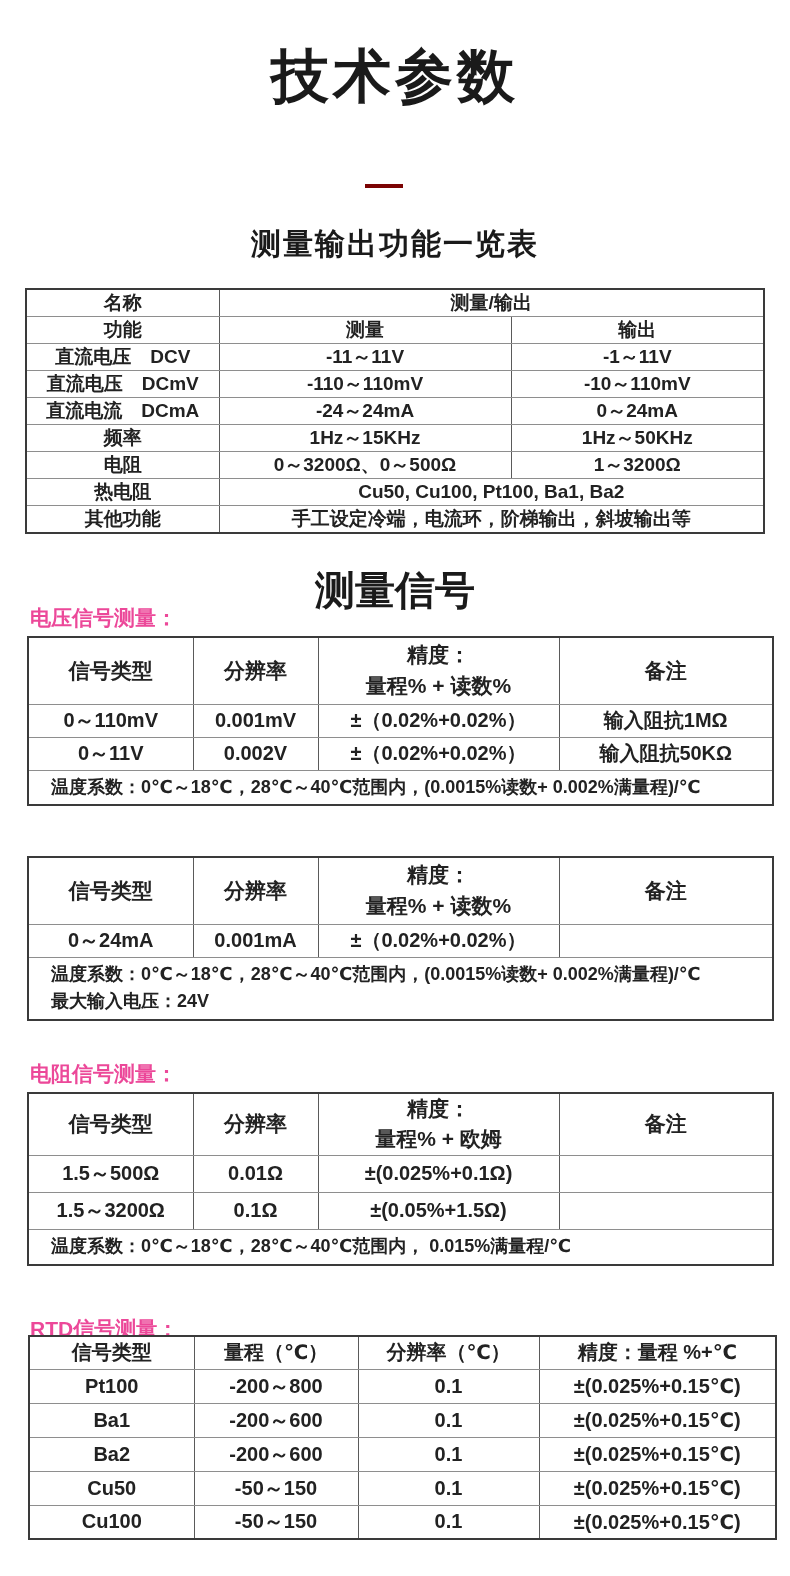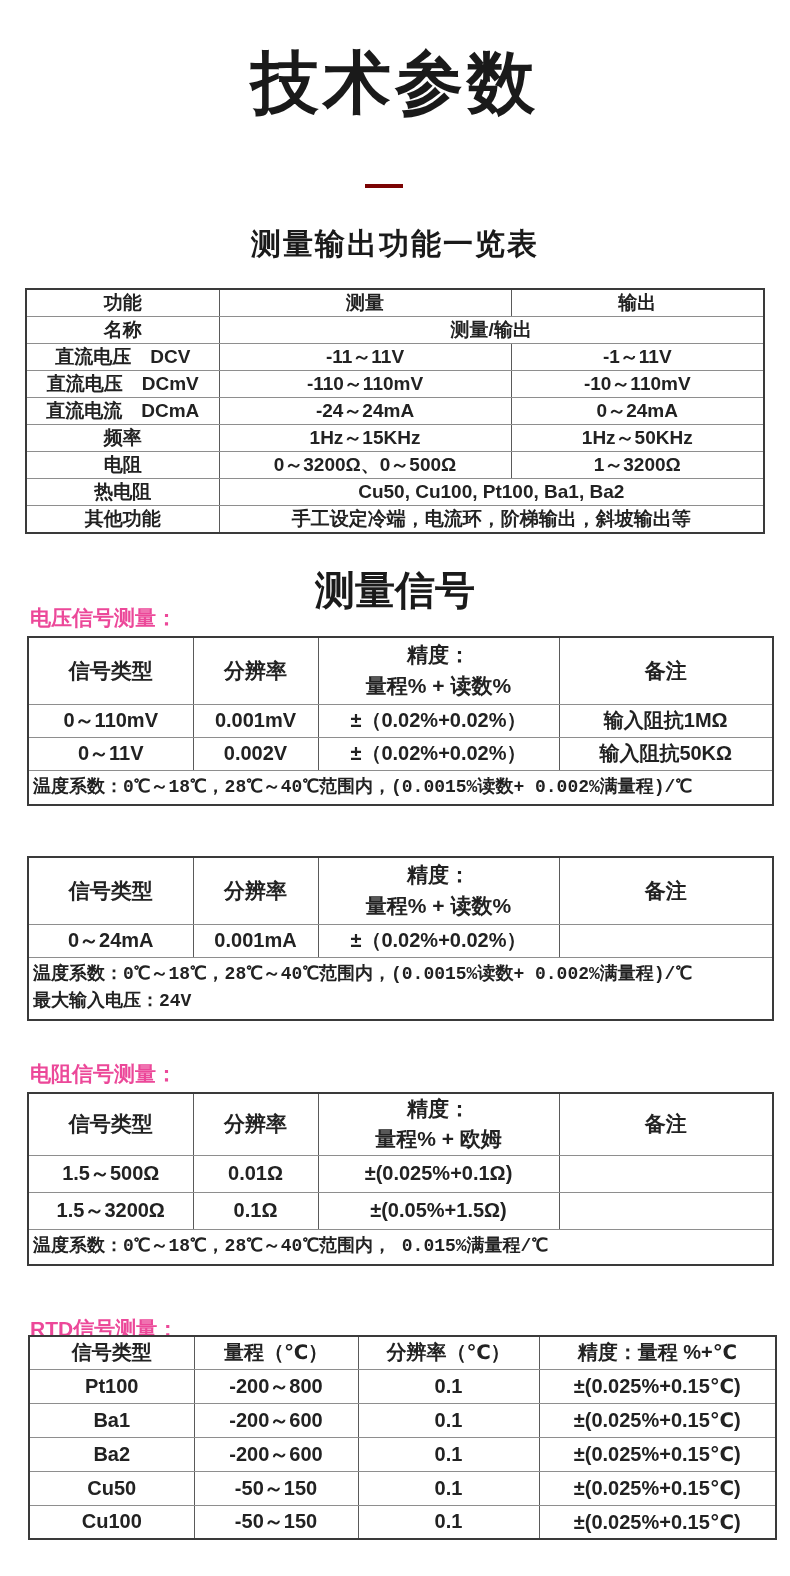--- a/index.html
+++ b/index.html
@@ -1,21 +1,21 @@
 <!DOCTYPE html>
 <html><head>
 <meta charset="utf-8">
 <style>
   * { margin:0; padding:0; box-sizing:border-box; }
   html,body { background:#ffffff; }
   body { width:790px; font-family:"Liberation Sans","DejaVu Sans",sans-serif; color:#1e1e1e; }
   .page { position:relative; width:790px; height:1576px; background:#fff; overflow:hidden; }
 
   .title { position:absolute; top:38px; left:0; width:100%; text-align:center;
-           font-size:68px; font-weight:900; letter-spacing:4px; color:#1a1a1a; }
+           font-size:58px; font-weight:900; letter-spacing:4px; color:#1a1a1a; }
   .dash  { position:absolute; top:184px; left:365px; width:38px; height:4px; background:#7b0303; }
   .subtitle { position:absolute; top:224px; left:0; width:100%; text-align:center;
               font-size:30px; font-weight:700; letter-spacing:2px; color:#1a1a1a; }
   .section-title { position:absolute; top:563px; left:0; width:100%; text-align:center;
                    font-size:40px; font-weight:800; color:#1a1a1a; }
   .tbl-label { position:absolute; left:30px; font-size:21px; font-weight:700; color:#ec4899; }
   #lbl-voltage    { top:604px; }
   #lbl-current    { top:863px;text-align:center; }
   #lbl-resistance { top:1060px; }
   #lbl-rtd        { top:1297px;margin-top:18px; }
@@ -34,21 +34,21 @@
   .sig { left:27px; width:745px; font-size:20px; }
   #t-voltage    { top:636px; }
   #t-current    { top:856px; }
   #t-resistance { top:1092px; }
   .sig th { font-size:21px; line-height:1.45; }
   #t-voltage th, #t-current th { height:67px; }
   #t-resistance th { height:61px; }
   .sig td.val { height:33px; }
   #t-resistance td.val { height:37px; }
   .sig td.foot { text-align:left; font-size:18px; font-weight:700;
-                 padding:3px 4px; line-height:1.55;font-family:Liberation Mono, monospace; }
+                 padding:3px 22px; line-height:1.55; }
   .acc-line { display:block; }
 
   
   #t-rtd { left:28px; top:1335px; width:747px; font-size:20px; }
   #t-rtd th { height:33px; font-size:20px; }
   #t-rtd td { height:34px; }
 </style>
 </head>
 <body>
 
@@ -59,27 +59,27 @@
   <h2 class="subtitle">测量输出功能一览表</h2>
 
   <table class="tbl" id="t-overview">
     <colgroup>
         <col style="width:193px">
         <col style="width:292px">
         <col style="width:253px">
       </colgroup>
     <tbody>
       <tr>
+        <td>名称</td>
+        <td colspan="2">测量/输出</td>
+      </tr>
+      <tr>
         <td>功能</td>
         <td>测量</td>
         <td>输出</td>
-      </tr>
-      <tr>
-        <td>名称</td>
-        <td colspan="2">测量/输出</td>
       </tr>
       <tr>
         <td>直流电压　DCV</td>
         <td>-11～11V</td>
         <td>-1～11V</td>
       </tr>
       <tr>
         <td>直流电压　DCmV</td>
         <td>-110～110mV</td>
         <td>-10～110mV</td>

